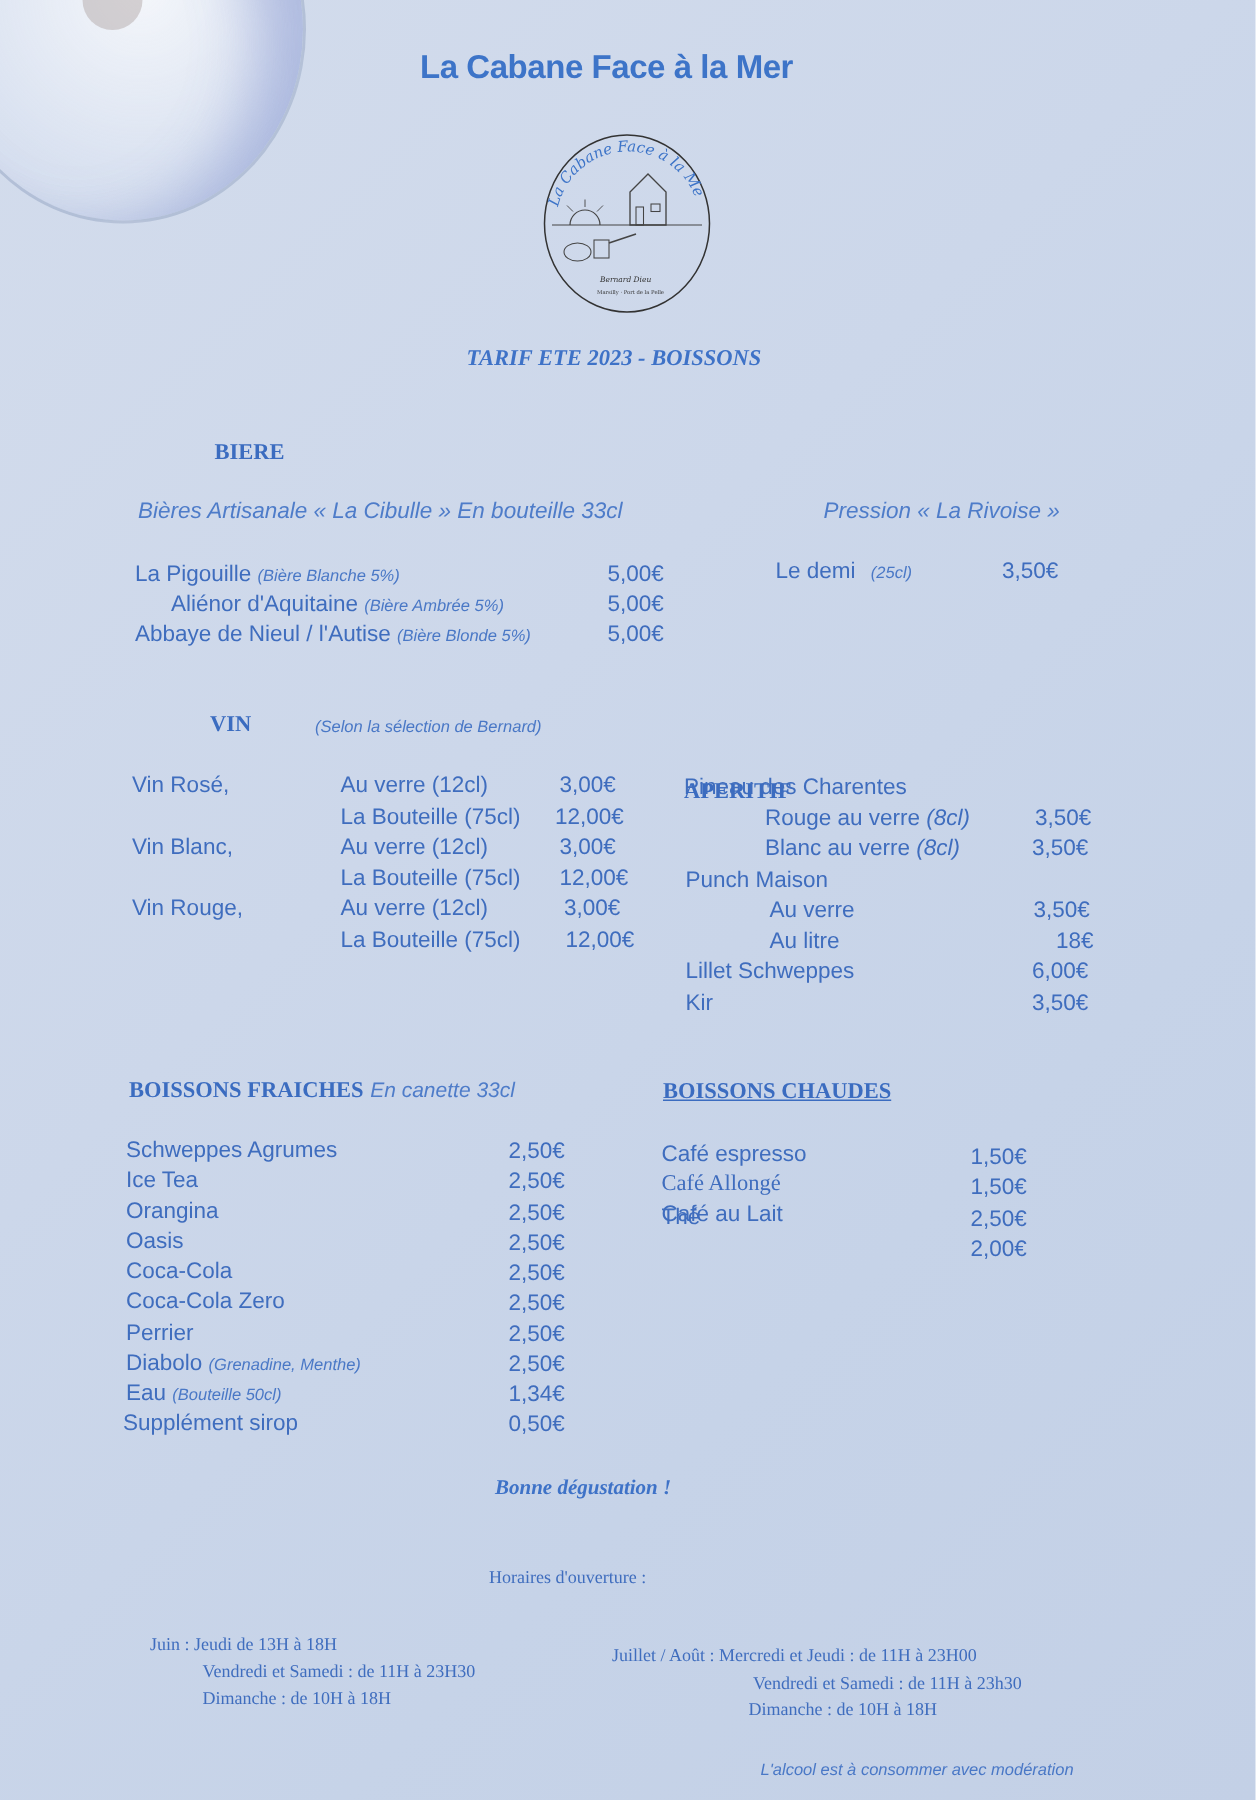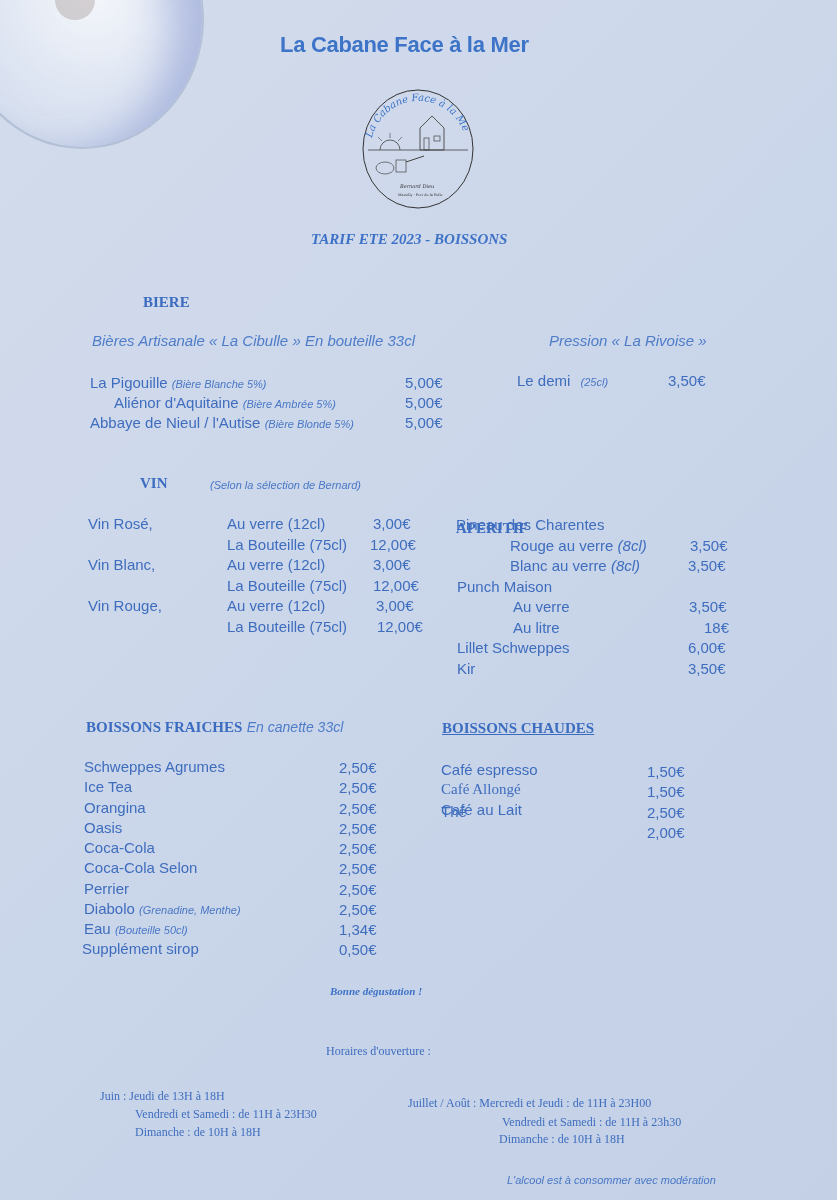--- a/index.html
+++ b/index.html
@@ -142,21 +142,21 @@
 <div class="abs t" style="left:84px; top:758px;">Schweppes Agrumes</div>
 <div class="abs t" style="left:339px; top:759px;">2,50€</div>
 <div class="abs t" style="left:84px; top:778px;">Ice Tea</div>
 <div class="abs t" style="left:339px; top:779px;">2,50€</div>
 <div class="abs t" style="left:84px; top:799px;">Orangina</div>
 <div class="abs t" style="left:339px; top:800px;">2,50€</div>
 <div class="abs t" style="left:84px; top:819px;">Oasis</div>
 <div class="abs t" style="left:339px; top:820px;">2,50€</div>
 <div class="abs t" style="left:84px; top:839px;">Coca-Cola</div>
 <div class="abs t" style="left:339px; top:840px;">2,50€</div>
-<div class="abs t" style="left:84px; top:859px;">Coca-Cola Selon</div>
+<div class="abs t" style="left:84px; top:859px;">Coca-Cola Zero</div>
 <div class="abs t" style="left:339px; top:860px;">2,50€</div>
 <div class="abs t" style="left:84px; top:880px;">Perrier</div>
 <div class="abs t" style="left:339px; top:881px;">2,50€</div>
 <div class="abs t" style="left:84px; top:900px;">
   <span>Diabolo</span>
   <span class="note">(Grenadine, Menthe)</span>
 </div>
 <div class="abs t" style="left:339px; top:901px;">2,50€</div>
 <div class="abs t" style="left:84px; top:920px;">
   <span>Eau</span>
@@ -169,21 +169,21 @@
 <div class="abs h" style="left:442px; top:720px;text-decoration:underline;">BOISSONS CHAUDES</div>
 <div class="abs t" style="left:441px; top:761px;">Café espresso</div>
 <div class="abs t" style="left:647px; top:763px;">1,50€</div>
 <div class="abs t" style="left:441px; top:781px;font-family:Liberation Serif, serif;">Café Allongé</div>
 <div class="abs t" style="left:647px; top:783px;">1,50€</div>
 <div class="abs t" style="left:441px; top:801px;">Café au Lait</div>
 <div class="abs t" style="left:647px; top:804px;">2,50€</div>
 <div class="abs t" style="left:441px; top:803px;">Thé</div>
 <div class="abs t" style="left:647px; top:824px;">2,00€</div>
 
-<div class="abs subtitle" style="left:330px; top:985px; font-size:11px;">Bonne dégustation !</div>
+<div class="abs subtitle" style="left:330px; top:985px; font-size:14px;">Bonne dégustation !</div>
 <div class="abs small" style="left:326px; top:1044px;">Horaires d'ouverture :</div>
 
 <div class="abs small" style="left:100px; top:1089px;">
   <span>Juin :</span>
   <span>Jeudi de 13H à 18H</span>
 </div>
 <div class="abs small" style="left:135px; top:1107px;">Vendredi et Samedi : de 11H à 23H30</div>
 <div class="abs small" style="left:135px; top:1125px;">Dimanche : de 10H à 18H</div>
 
 <div class="abs small" style="left:408px; top:1096px;">

